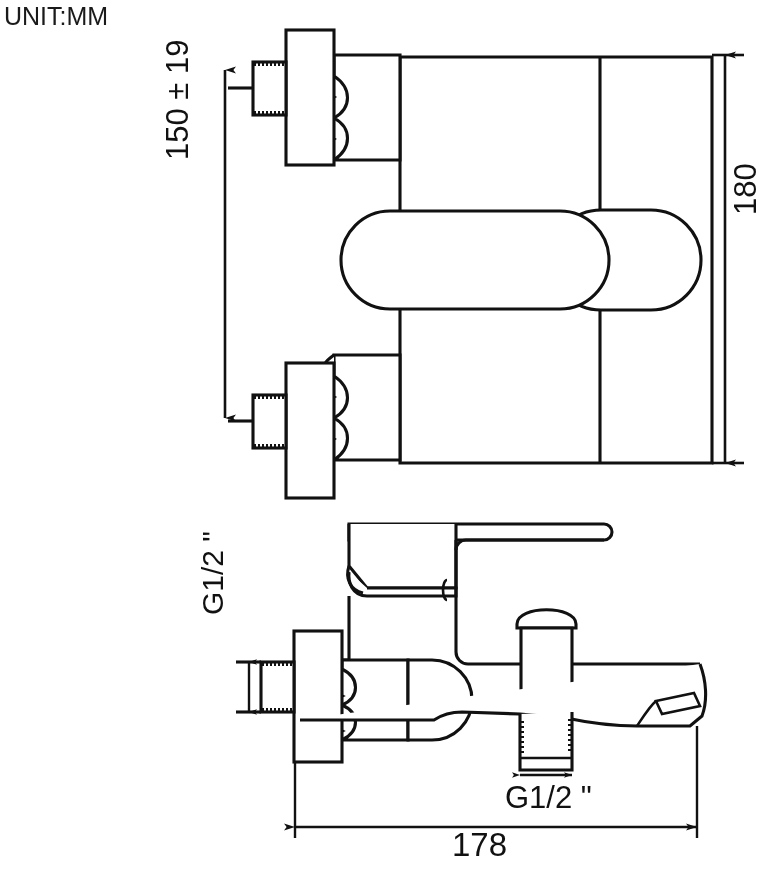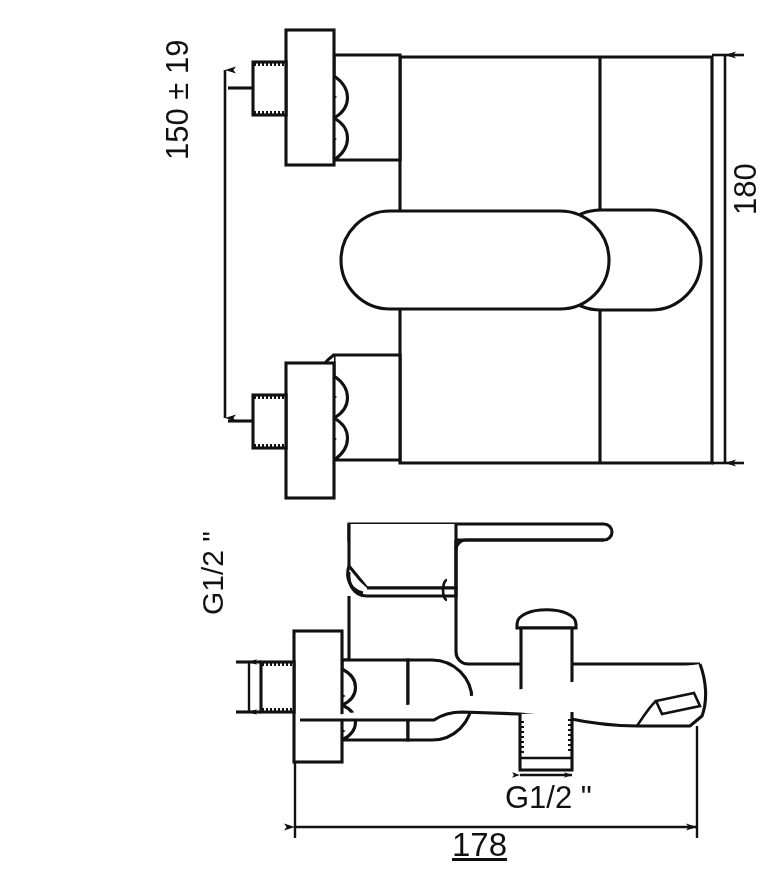--- a/index.html
+++ b/index.html
@@ -62,21 +62,20 @@
   }
   #dim-g12-bottom {
     left: 505px;
     top: 780px;
     font-size: 31px;
   }
   #dim-178 {
     left: 452px;
     top: 826px;
     font-size: 33px;
-    text-decoration: underline;
   }
   svg#drawing {
     position: absolute;
     left: 0;
     top: 0;
     width: 767px;
     height: 874px;
     display: block;
   }
 </style>
@@ -227,20 +226,21 @@
 
       <g>
         <line x1="295" y1="762" x2="295" y2="838" stroke-width="2.4"></line>
         <line x1="697" y1="726" x2="697" y2="838" stroke-width="2.4"></line>
         <line x1="295" y1="827" x2="697" y2="827" marker-start="url(#arrowLeft)" marker-end="url(#arrowRight)" stroke-width="2.6"></line>
       </g>
 
     </g>
   </svg>
 
+  <div id="unit-label">UNIT:MM</div>
 
   <div class="dim-text" id="dim-150">150 ± 19</div>
   <div class="dim-text" id="dim-180">180</div>
   <div class="dim-text" id="dim-g12-left">G1/2 "</div>
   <div class="dim-text" id="dim-g12-bottom">G1/2 "</div>
   <div class="dim-text" id="dim-178">178</div>
 
 </div>
 
 </body></html>

